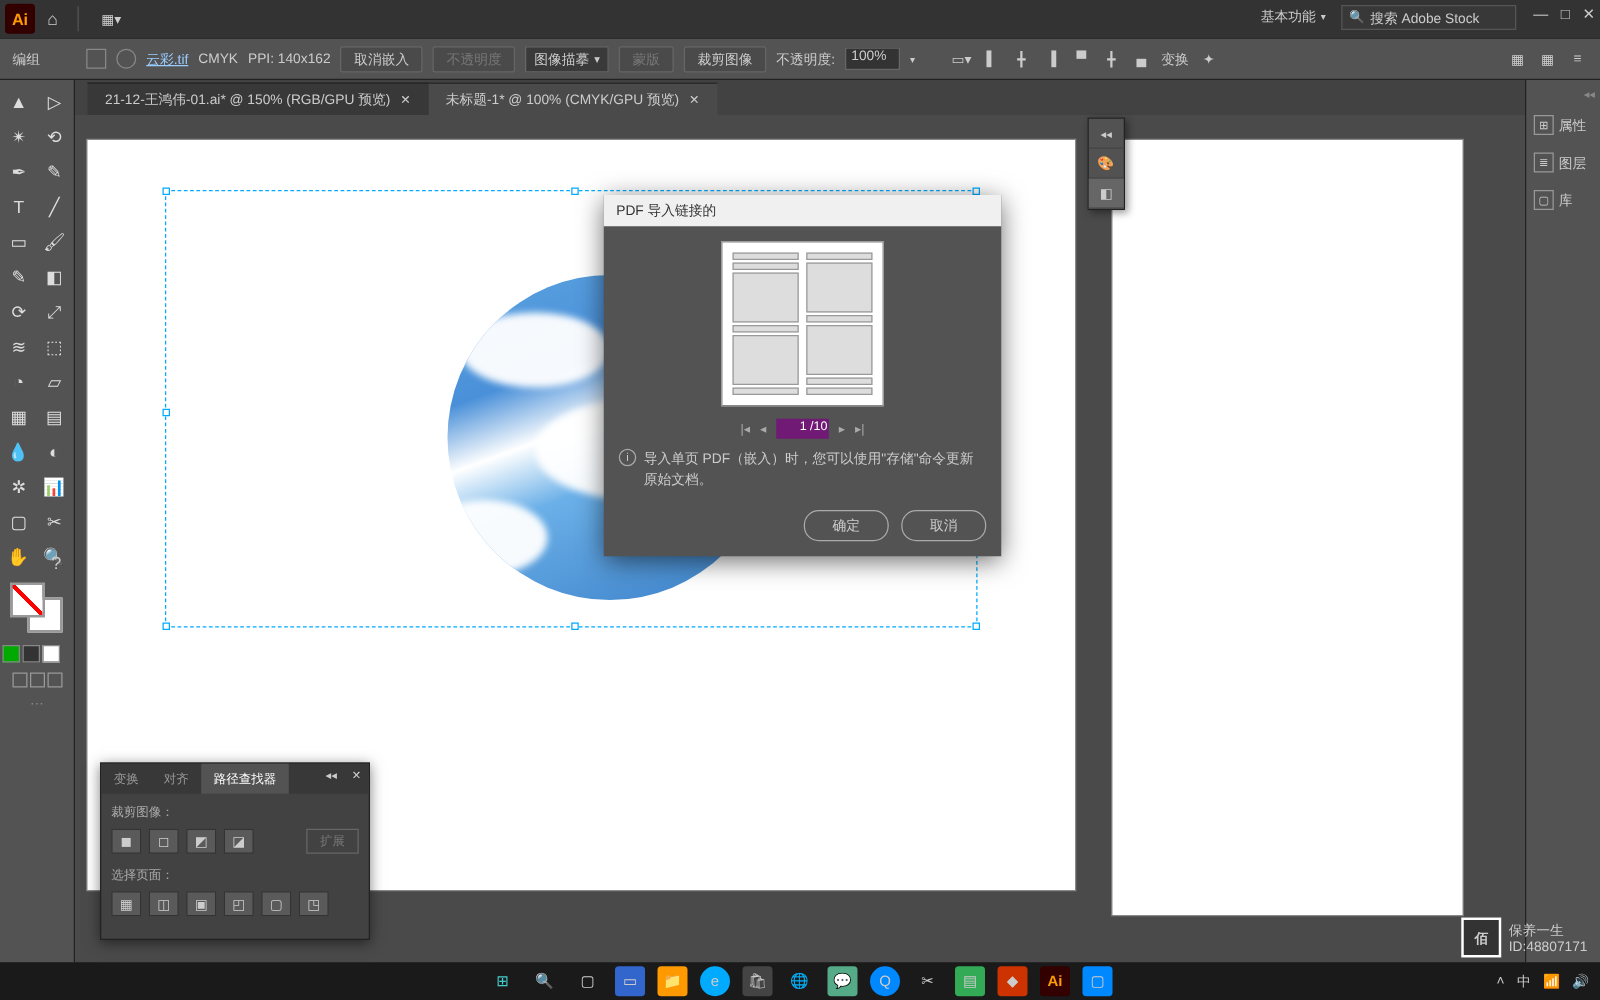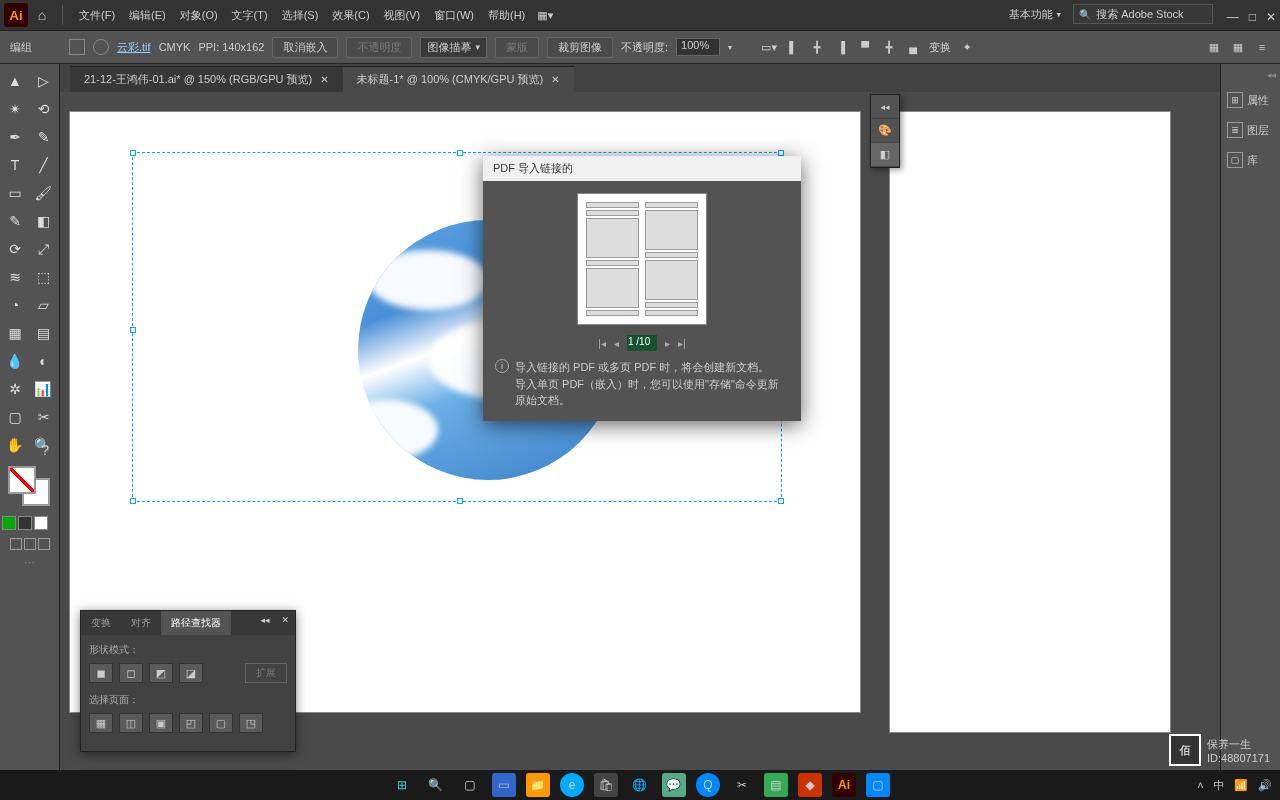--- a/index.html
+++ b/index.html
@@ -3,21 +3,21 @@
 <meta charset="utf-8">
 <style>
 *{margin:0;padding:0;box-sizing:border-box;font-family:"Microsoft YaHei",sans-serif;font-size:11px;color:#ccc;user-select:none}
 body{background:#333;width:1280px;height:800px;overflow:hidden;position:relative}
 .topbar{height:30px;background:#333;display:flex;align-items:center;padding:0 4px;gap:2px}
 .ai-logo{width:24px;height:24px;background:#330000;color:#ff9a00;font-weight:bold;display:flex;align-items:center;justify-content:center;border-radius:3px;font-size:13px}
 .home-ico{width:24px;height:24px;display:flex;align-items:center;justify-content:center;font-size:14px;cursor:pointer}
 .sep{width:1px;height:20px;background:#555;margin:0 6px}
 .menu-row{display:flex;gap:14px;margin-left:8px}
 .menu-row span{cursor:pointer}
-.top-right{position:absolute;right:4px;top:4px;display:flex;align-items:flex-end;gap:6px}
+.top-right{position:absolute;right:4px;top:4px;display:flex;align-items:flex-start;gap:6px}
 .workspace{display:flex;align-items:center;gap:4px;padding:2px 6px;cursor:pointer}
 .search-stock{width:140px;height:20px;background:#383838;border:1px solid #555;display:flex;align-items:center;padding:0 6px;font-size:10px;color:#888}
 .win-btns{display:flex;gap:10px;margin-left:8px}
 .win-btns span{font-size:12px;cursor:pointer}
 .ctrlbar{height:34px;background:#535353;border-top:1px solid #222;border-bottom:1px solid #222;display:flex;align-items:center;padding:0 10px;gap:8px}
 .ctrlbar .lbl{margin-right:8px}
 .sq{width:16px;height:16px;border:1px solid #888;display:inline-block}
 .cir{width:16px;height:16px;border:1px solid #888;border-radius:50%;display:inline-block}
 .link-tif{color:#9cf;text-decoration:underline;cursor:pointer}
 .btn-s{padding:2px 10px;border:1px solid #666;background:#4a4a4a;cursor:pointer;border-radius:2px}
@@ -55,21 +55,21 @@
 .dock-item .ic{width:16px;height:16px;border:1px solid #999;display:flex;align-items:center;justify-content:center;font-size:9px}
 .dialog{position:absolute;left:483px;top:156px;width:318px;background:#535353;box-shadow:0 4px 20px rgba(0,0,0,0.6);z-index:100}
 .dlg-title{background:#f0f0f0;color:#333;padding:5px 10px;font-size:11px}
 .dlg-body{padding:12px}
 .pdf-thumb{width:130px;height:132px;background:#fff;margin:0 auto;border:1px solid #888;padding:8px;display:flex;gap:6px}
 .tc{flex:1;display:flex;flex-direction:column;gap:2px}
 .tc div{height:6px;background:#ddd;border:1px solid #999}
 .tc .tall{height:40px}
 .pager{display:flex;align-items:center;justify-content:center;gap:8px;margin-top:10px}
 .pager span{cursor:pointer;font-size:10px;color:#aaa}
-.pager .pg-in{width:30px;height:16px;background:#14532d;color:#fff;text-align:left;font-size:10px;padding:1px}
+.pager .pg-in{width:42px;height:16px;background:#701a75;color:#fff;text-align:right;font-size:10px;padding:1px}
 .sect-lbl{margin-top:14px;color:#ccc}
 .red-box{border:2px solid #d00;padding:6px 8px;margin-top:6px;display:flex;flex-direction:column;gap:8px}
 .radio-row{display:flex;align-items:center;gap:6px}
 .radio{width:12px;height:12px;border:1px solid #aaa;border-radius:50%;position:relative}
 .radio.on:after{content:"";position:absolute;inset:2px;background:#ccc;border-radius:50%}
 .range-in{width:56px;height:16px;background:#333;border:1px solid #777;padding:0 4px;font-size:10px}
 .chk-row{display:flex;align-items:center;gap:6px;margin-top:12px}
 .chk{width:12px;height:12px;border:1px solid #aaa}
 .info-row{display:flex;gap:6px;margin-top:8px;color:#aaa;font-size:10px}
 .info-ico{width:14px;height:14px;border:1px solid #aaa;border-radius:50%;display:flex;align-items:center;justify-content:center;font-size:9px}
@@ -98,31 +98,20 @@
 .wm-box{width:32px;height:32px;border:2px solid #fff;display:flex;align-items:center;justify-content:center;font-weight:bold;background:rgba(0,0,0,0.3)}
 .tb-right{position:absolute;right:8px;display:flex;align-items:center;gap:10px;color:#ccc;font-size:10px}
 </style>
 </head>
 <body>
 
 <div class="topbar">
   <div class="ai-logo">Ai</div>
   <div class="home-ico">⌂</div>
   <div class="sep"></div>
-  <div class="menu-row">
-    <span>文件(F)</span>
-    <span>编辑(E)</span>
-    <span>对象(O)</span>
-    <span>文字(T)</span>
-    <span>选择(S)</span>
-    <span>效果(C)</span>
-    <span>视图(V)</span>
-    <span>窗口(W)</span>
-    <span>帮助(H)</span>
-  </div>
   <span class="ico-b" style="margin-left:10px">▦▾</span>
   <div class="top-right">
     <div class="workspace">
         <span>基本功能</span>
         <span style="font-size:8px">▾</span>
       </div>
     <div class="search-stock">🔍 <span style="margin-left:4px">搜索 Adobe Stock</span></div>
     <div class="win-btns">
       <span>—</span>
       <span>□</span>
@@ -291,39 +280,42 @@
     <div class="pager">
       <span>|◂</span>
       <span>◂</span>
       <span class="pg-in">1 /10</span>
       <span>▸</span>
       <span>▸|</span>
     </div>
     <div class="info-row">
       <span class="info-ico">i</span>
       <div class="info-txt">
-        <div>导入链接的 PDF 或多页 PDF 时，将会创建新文档。</div>
         <div>导入单页 PDF（嵌入）时，您可以使用"存储"命令更新原始文档。</div>
       </div>
+    </div>
+    <div class="dlg-btns">
+      <span class="obtn">确定</span>
+      <span class="obtn">取消</span>
     </div>
   </div>
 </div>
 
 <div class="pathfinder">
   <div class="pf-tabs">
     <span class="pf-tab">变换</span>
     <span class="pf-tab">对齐</span>
     <span class="pf-tab active">路径查找器</span>
     <div class="pf-cls">
         <span>◂◂</span>
         <span>✕</span>
       </div>
   </div>
   <div class="pf-body">
-    <div class="pf-lbl">形状模式：</div>
+    <div class="pf-lbl">裁剪图像：</div>
     <div class="pf-row">
       <span class="pf-btn">◼</span>
       <span class="pf-btn">◻</span>
       <span class="pf-btn">◩</span>
       <span class="pf-btn">◪</span>
       <span class="pf-exp">扩展</span>
     </div>
     <div class="pf-lbl">选择页面：</div>
     <div class="pf-row">
       <span class="pf-btn">▦</span>

